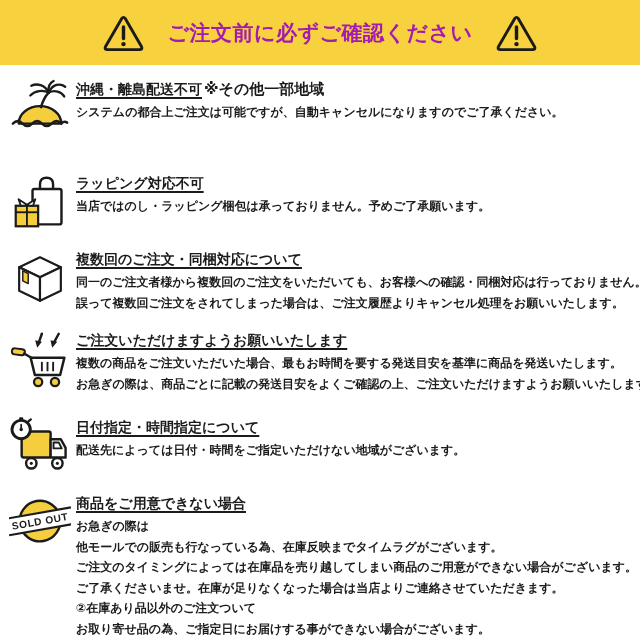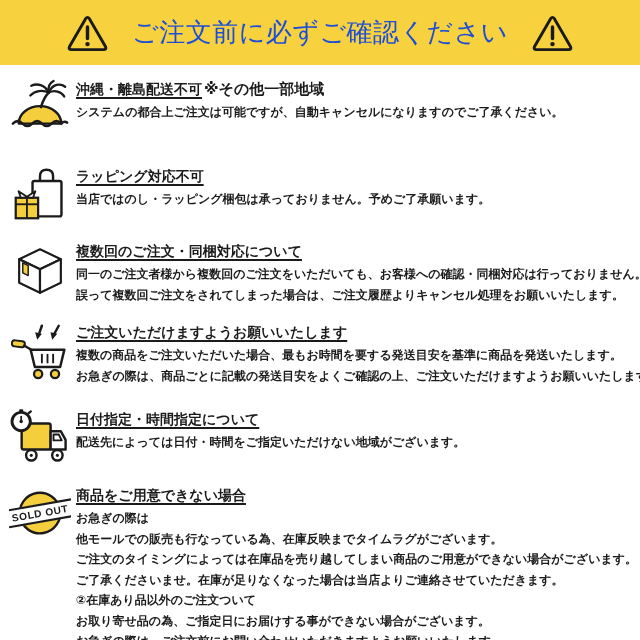--- a/index.html
+++ b/index.html
@@ -6,21 +6,21 @@
   html,body { background:#fff; }
   body { font-family:"Liberation Sans","DejaVu Sans",sans-serif; color:#1b1b1b; }
   .page { position:relative; width:640px; height:640px; background:#fff; overflow:hidden; }
 
   
   .header {
     height:65px; background:#F8D13E;
     display:flex; align-items:center; justify-content:center; gap:24px;
   }
   .header-title {
-    font-size:26px; font-weight:normal; letter-spacing:0.5px; color:#1d4ed8;
+    font-size:21px; font-weight:bold; letter-spacing:0.5px; color:#a21caf;
   }
   .warn-svg { width:41px; height:38px; display:block; }
 
   
   .content { padding:0 2px 0 4px; }
   .section { display:flex; align-items:flex-start; }
   .icon-col { width:72px; flex:0 0 72px; display:flex; justify-content:center; padding-top:1px; }
   .icon-col svg { display:block; }
   .text-col { flex:1; min-width:0; }
   .section-title {
@@ -29,21 +29,21 @@
     margin-bottom:2px; display:inline-block;text-align:center;
   }
   .title-note {
     font-size:15px; font-weight:bold; text-decoration:none; margin-left:2px;
   }
   .title-row { line-height:22px; margin-bottom:2px; }
   .title-row .section-title { margin-bottom:0; }
   .line { font-size:12px; font-weight:bold; line-height:20.5px; white-space:nowrap; }
 
   .mt-s1 { margin-top:13px; }
-  .mt-s2 { margin-top:24px; }
+  .mt-s2 { margin-top:32px;font-family:Liberation Mono, monospace; }
   .mt-s3 { margin-top:19px;font-family:Liberation Mono, monospace; }
   .mt-s4 { margin-top:15px; }
   .mt-s5 { margin-top:22px; }
   .mt-s6 { margin-top:19px; }
 
   .sold-text { font-family:"Liberation Sans","DejaVu Sans",sans-serif; }
 </style>
 </head>
 <body>
 

